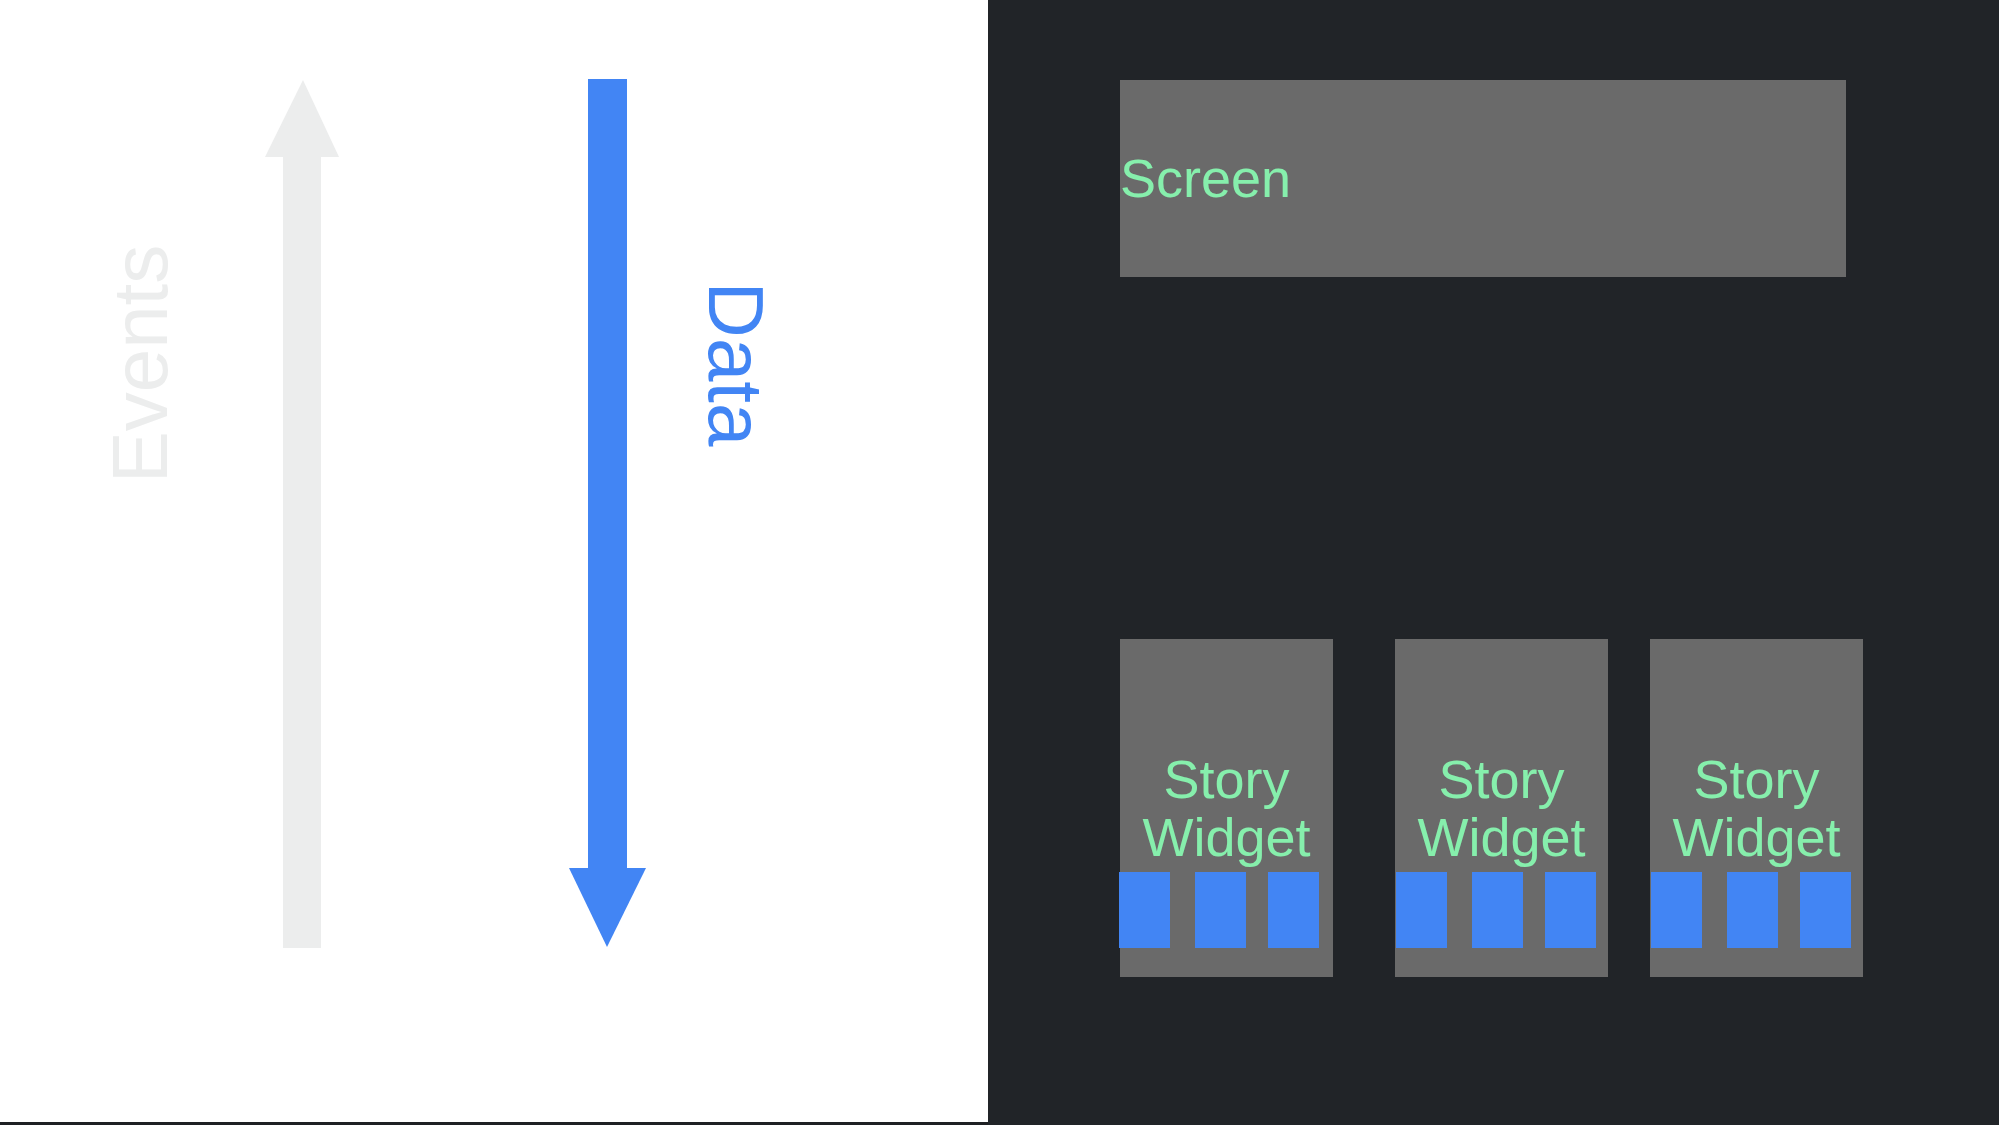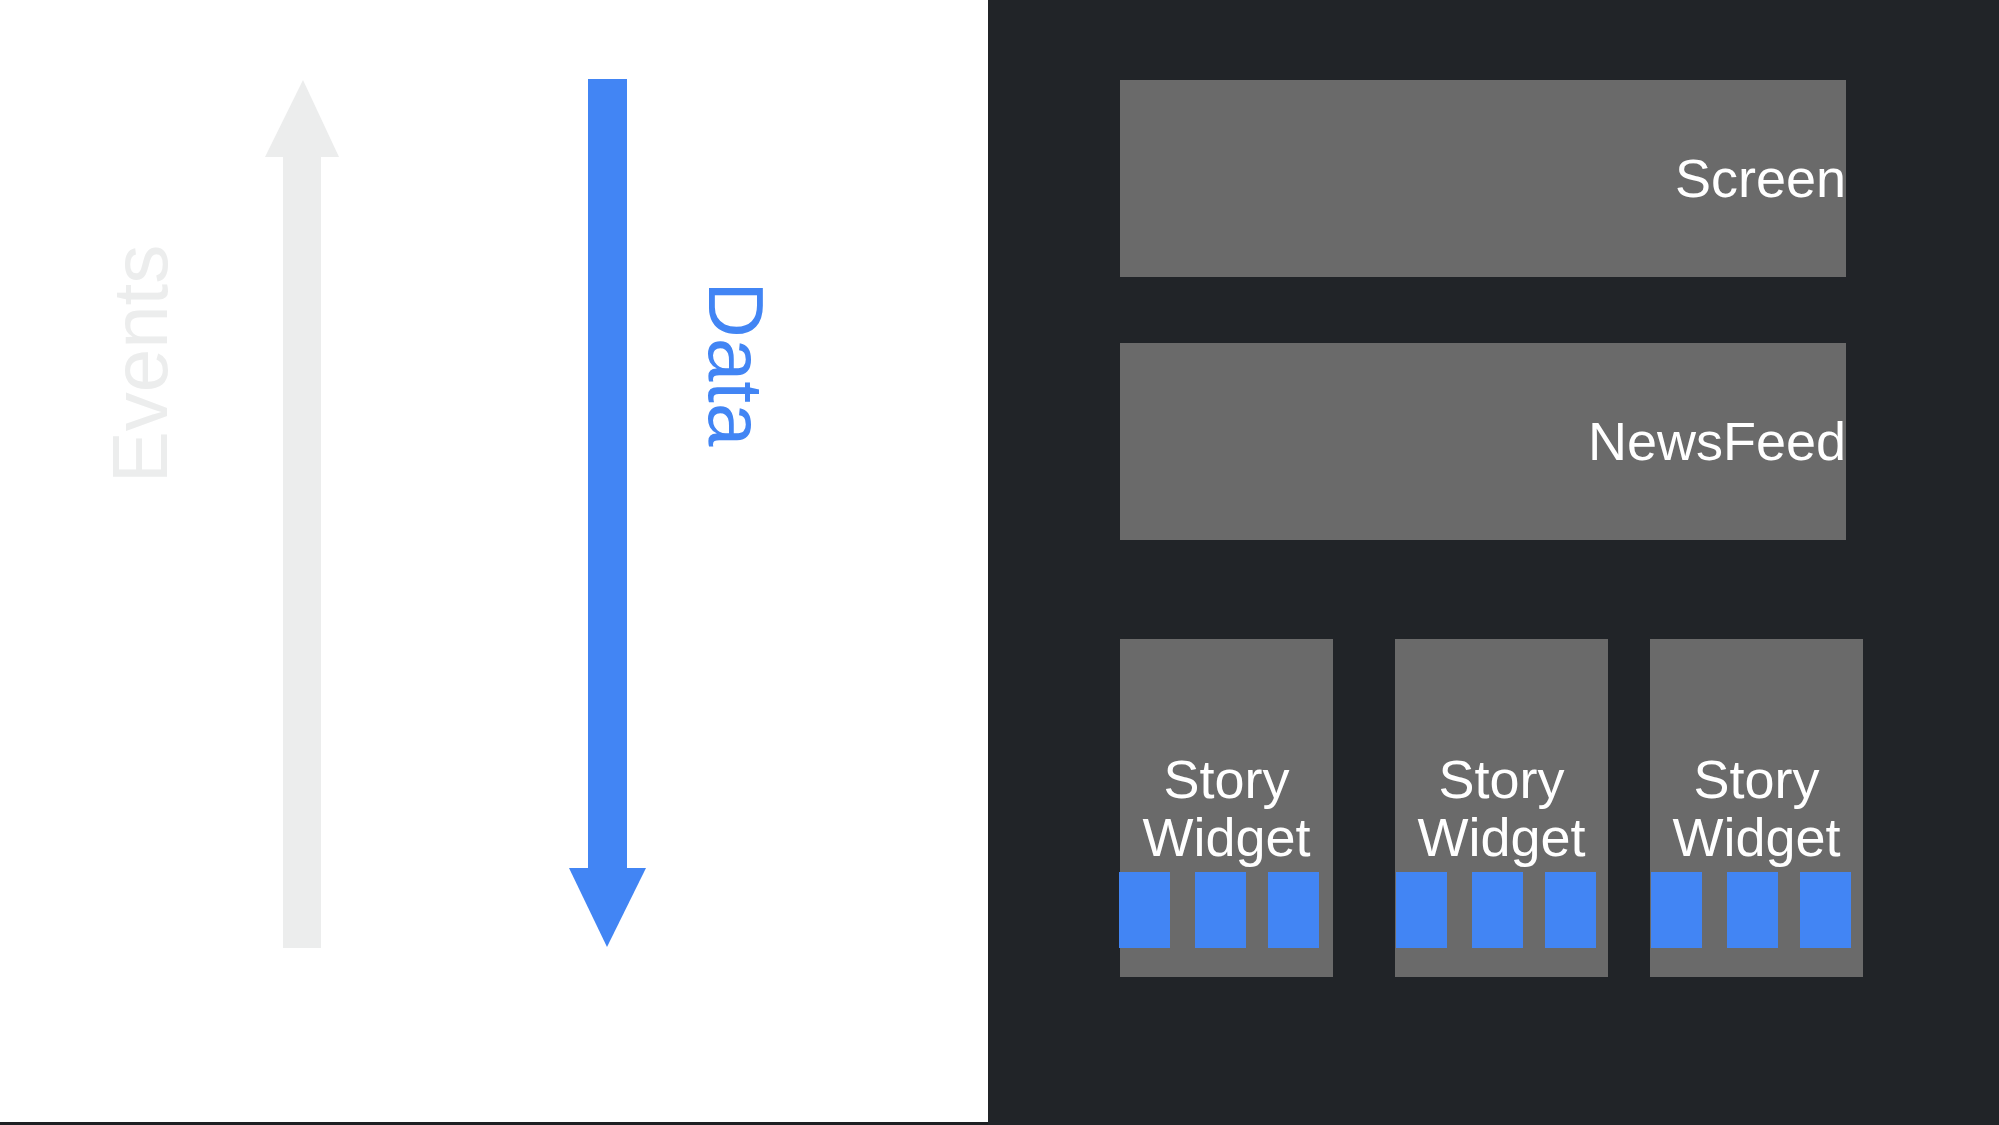--- a/index.html
+++ b/index.html
@@ -77,24 +77,24 @@
     left: 988px;
     top: 0;
     width: 1011px;
     height: 1125px;
     background: #212428;
   }
 
   .node-box {
     position: absolute;
     background: #6a6a6a;
-    color: #ffffff;
+    color: #86efac;
     display: flex;
     align-items: center;
-    justify-content: flex-end;
+    justify-content: flex-start;
     text-align: center;
     font-size: 54px;
     font-weight: 400;
     line-height: 1.08;
     box-sizing: border-box;
   }
 
   
   .box-screen {
     left: 132px;
@@ -164,23 +164,20 @@
 
     <div class="vlabel vlabel-data">Data</div>
   </div>
 
   <div class="right-pane">
 
     <div class="node-box box-screen">
       <span>Screen</span>
     </div>
 
-    <div class="node-box box-newsfeed">
-      <span>NewsFeed</span>
-    </div>
 
     <div class="node-box box-story box-story-0">
       <span>Story Widget</span>
     </div>
 
     <div class="node-box box-story box-story-1">
       <span>Story Widget</span>
     </div>
 
     <div class="node-box box-story box-story-2">

